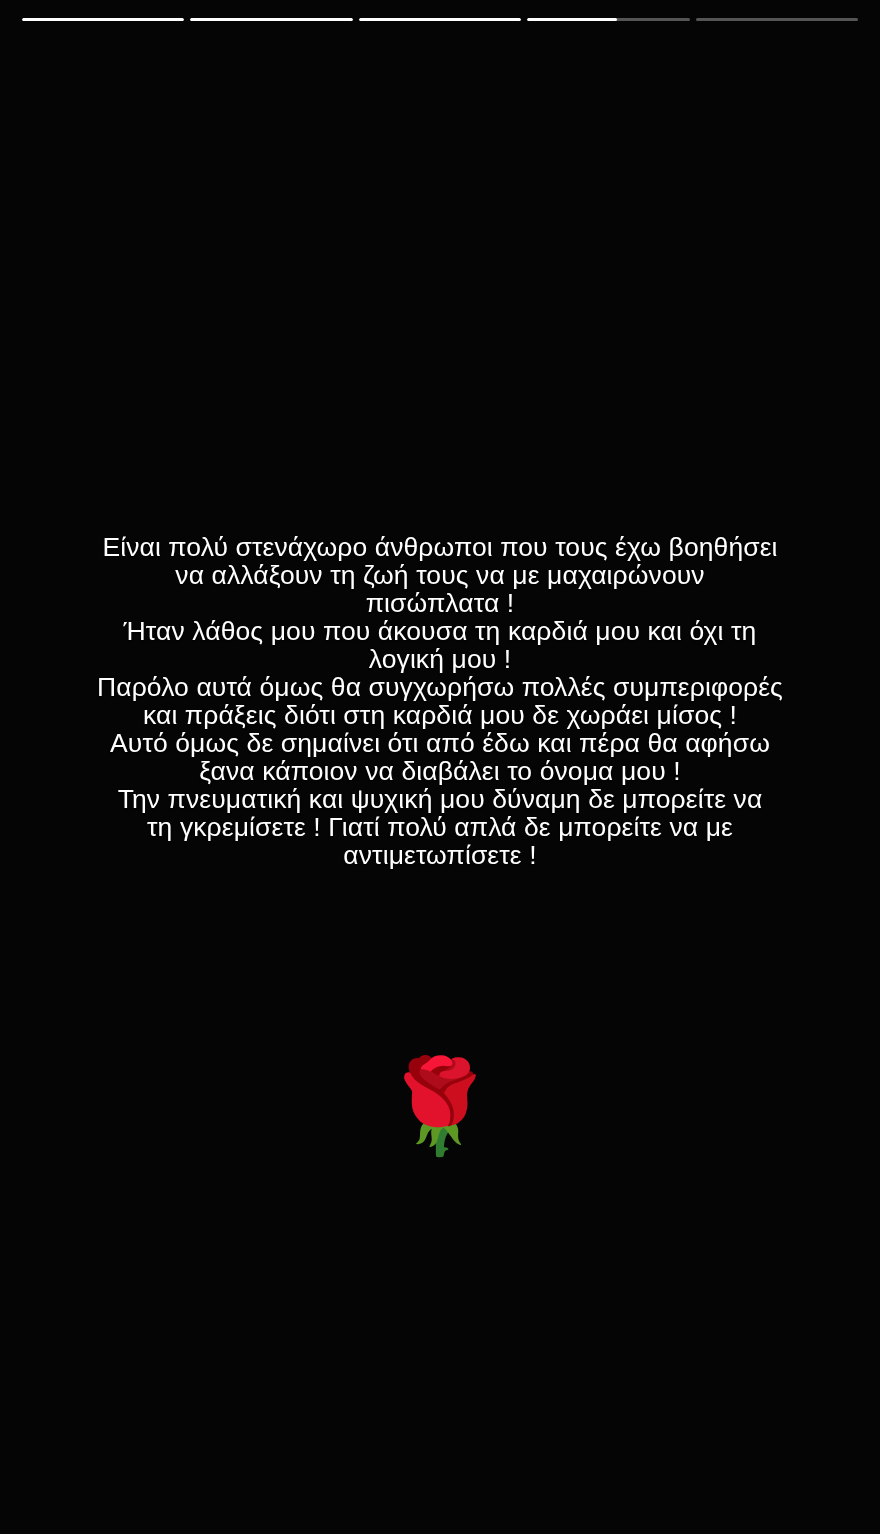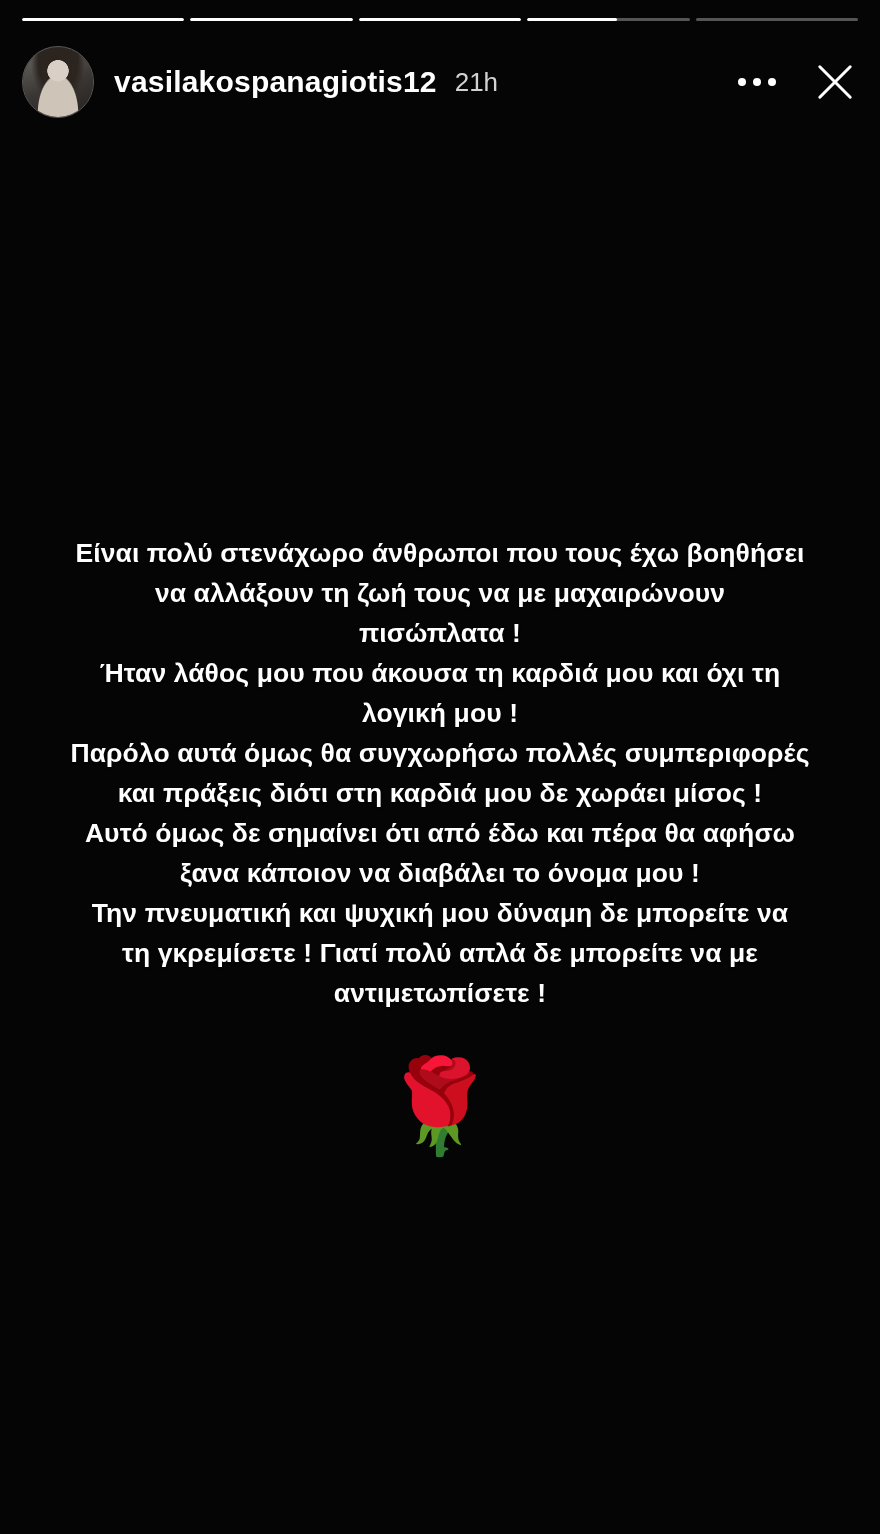--- a/index.html
+++ b/index.html
@@ -129,22 +129,22 @@
   .close-icon::after  { transform: translate(-50%,-50%) rotate(-45deg); }
 
   
   .story-text {
     position: absolute;
     left: 22px;
     right: 22px;
     top: 533px;
     text-align: center;
     font-size: 26.5px;
-    line-height: 40px;
-    font-weight: 700;
+    line-height: 28px;
+    font-weight: 400;
     color: #ffffff;
     letter-spacing: 0.1px;
     white-space: pre-line;
     text-shadow: 0 1px 2px rgba(0,0,0,0.8);
   }
 
   
   .rose {
     position: absolute;
     left: 50%;
@@ -171,35 +171,20 @@
         <span class="fill" style="width:100%"></span>
       </div>
     <div class="seg">
         <span class="fill" style="width:55%"></span>
       </div>
     <div class="seg">
         <span class="fill" style="width:0%"></span>
       </div>
   </div>
 
-  <div class="header">
-    <div class="avatar">
-      <div class="face"></div>
-    </div>
-    <div class="username">vasilakospanagiotis12</div>
-    <div class="timestamp">21h</div>
-    <div class="header-actions">
-      <div class="more-icon">
-        <i></i>
-        <i></i>
-        <i></i>
-      </div>
-      <div class="close-icon"></div>
-    </div>
-  </div>
 
   <div class="story-text">Είναι πολύ στενάχωρο άνθρωποι που τους έχω βοηθήσει
 να αλλάξουν τη ζωή τους να με μαχαιρώνουν
 πισώπλατα !
 Ήταν λάθος μου που άκουσα τη καρδιά μου και όχι τη
 λογική μου !
 Παρόλο αυτά όμως θα συγχωρήσω πολλές συμπεριφορές
 και πράξεις διότι στη καρδιά μου δε χωράει μίσος  !
 Αυτό όμως δε σημαίνει ότι από έδω και πέρα θα αφήσω
 ξανα κάποιον να  διαβάλει το όνομα μου !

